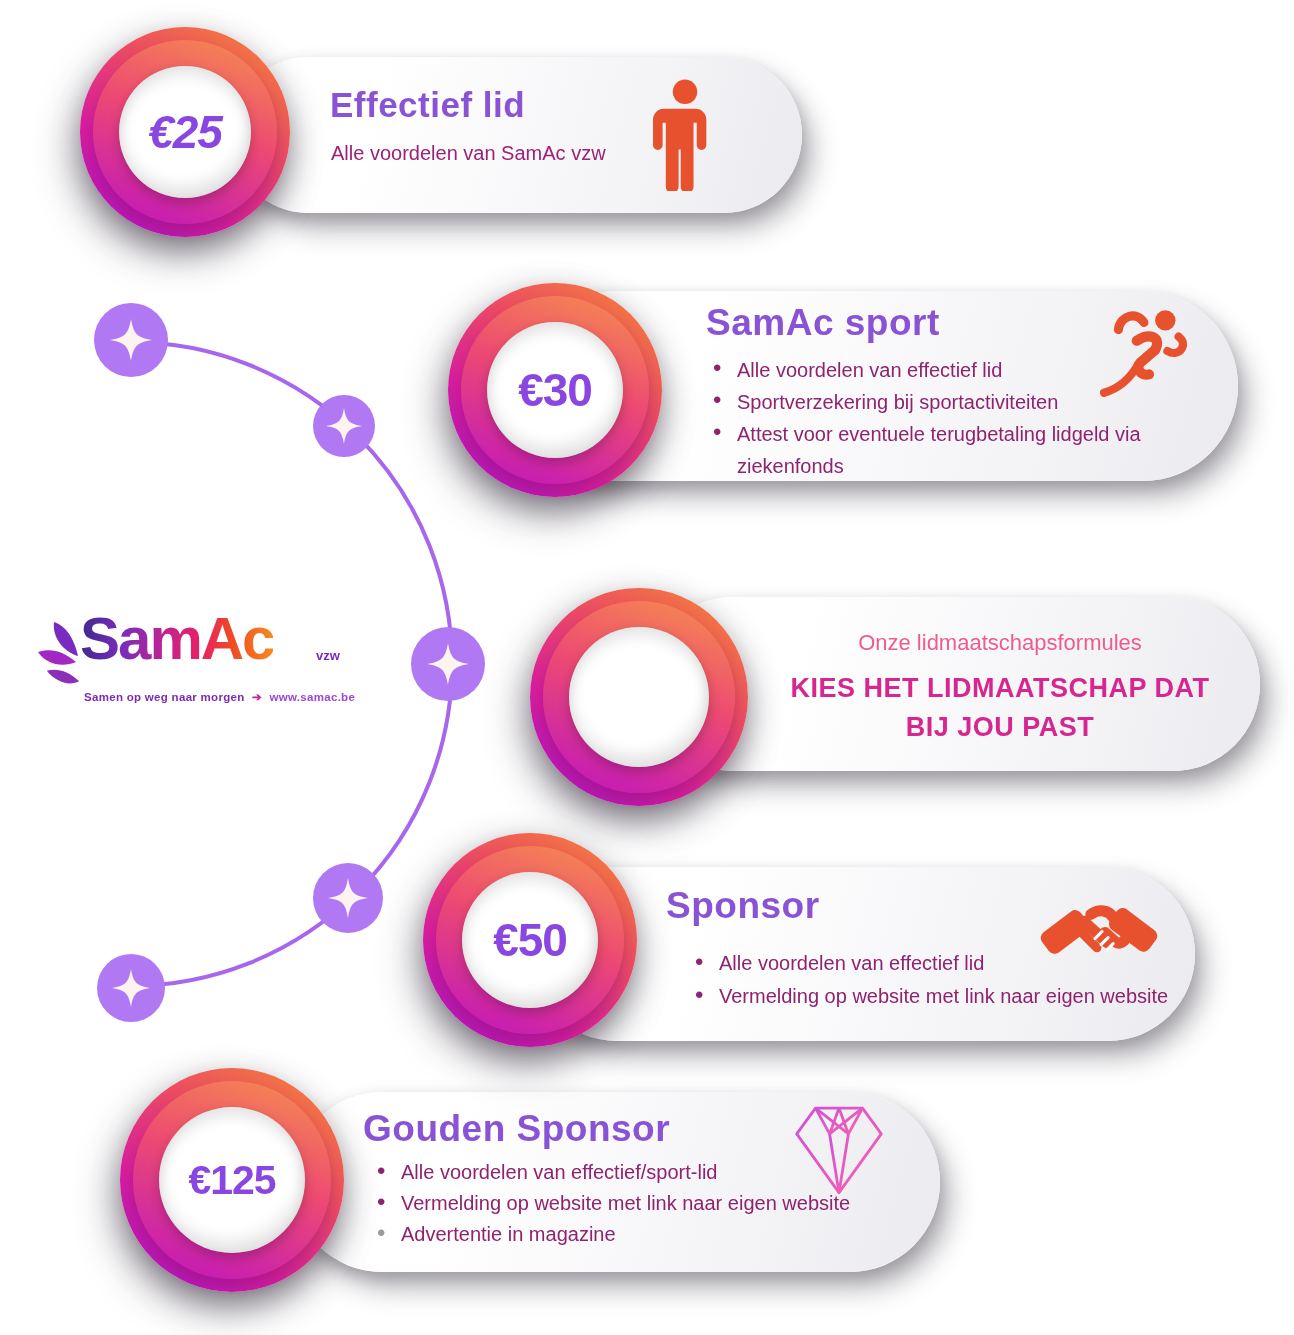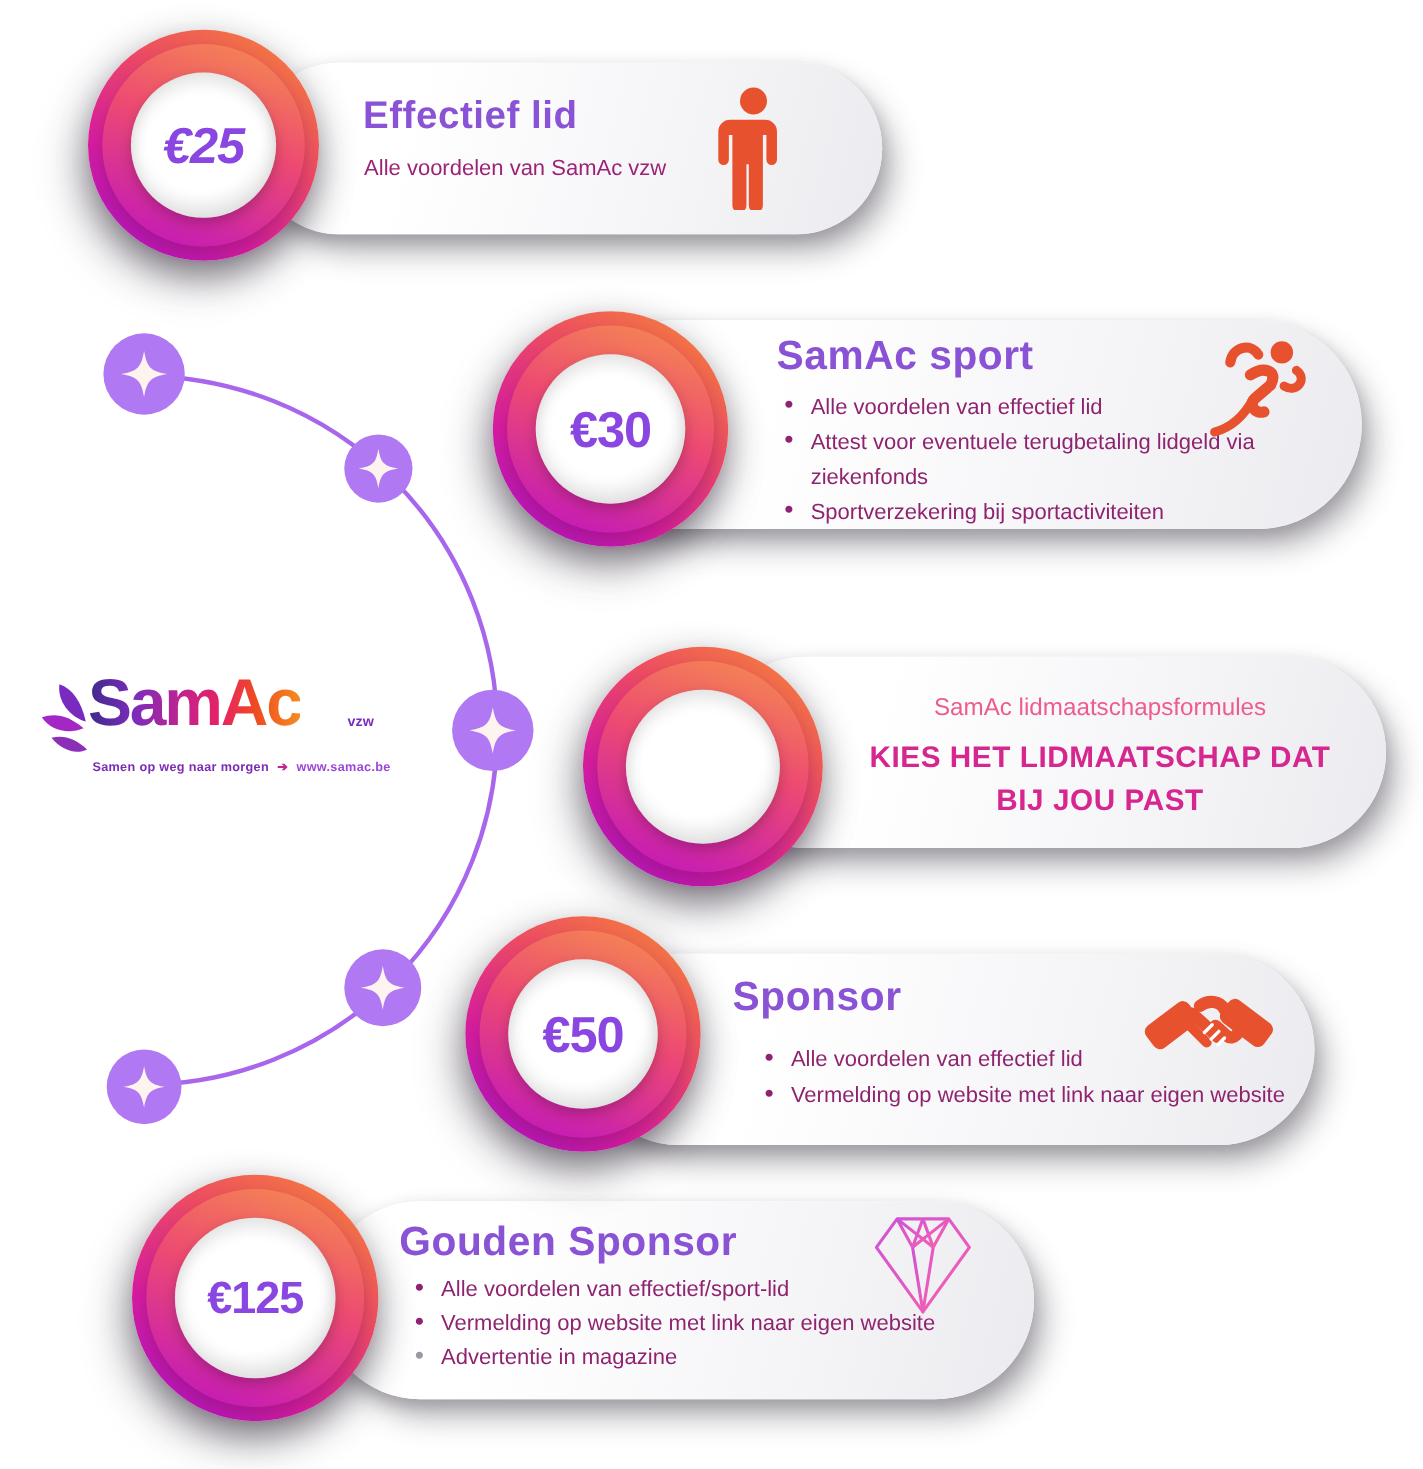--- a/index.html
+++ b/index.html
@@ -105,42 +105,42 @@
     <div class="badge-mid"></div>
     <div class="badge-plate"></div>
     <span class="price">€25</span>
   </div>
 
   <section class="tier" style="left:520px;top:291px;width:718px;height:190px;">
     <div class="pill"></div>
     <h2 style="left:186px;top:11px;">SamAc sport</h2>
     <ul class="benefits" style="left:186px;top:58px;width:470px;line-height:32px;">
       <li>Alle voordelen van effectief lid</li>
+      <li>Sportverzekering bij sportactiviteiten</li>
       <li>Attest voor eventuele terugbetaling lidgeld via ziekenfonds</li>
-      <li>Sportverzekering bij sportactiviteiten</li>
     </ul>
     <span class="icon" style="left:578px;top:15px;">
       <svg width="102" height="94" viewBox="0 0 100 90" fill="none" stroke="#e8512d" stroke-linecap="round">
         <circle cx="66" cy="13" r="10" fill="#e8512d" stroke="none"></circle>
         <path d="M20 22 C22 8 38 4 45 15" stroke-width="9"></path>
         <path d="M79 29 C89 36 80 50 68 43" stroke-width="8"></path>
         <path d="M38 33 C50 25 63 29 56 42 L42 54 C36 60 42 68 50 66" stroke-width="10"></path>
         <path d="M6 84 C20 80 32 70 40 55" stroke-width="8"></path>
       </svg>
     </span>
   </section>
   <div class="badge" style="left:448px;top:283px;width:214px;height:214px;">
     <div class="badge-mid"></div>
     <div class="badge-plate"></div>
     <span class="price">€30</span>
   </div>
 
   <section class="tier" style="left:645px;top:597px;width:615px;height:174px;">
     <div class="pill"></div>
-    <p class="eyebrow" style="left:115px;top:33px;width:480px;">SamAc lidmaatschapsformules</p>
+    <p class="eyebrow" style="left:115px;top:33px;width:480px;">Onze lidmaatschapsformules</p>
     <p class="center-heading" style="left:115px;top:72px;width:480px;">
       <span>KIES HET LIDMAATSCHAP DAT</span><br>
       <span>BIJ JOU PAST</span>
     </p>
   </section>
   <div class="badge" style="left:530px;top:588px;width:218px;height:218px;">
     <div class="badge-mid"></div>
     <div class="badge-plate"></div>
   </div>
 

